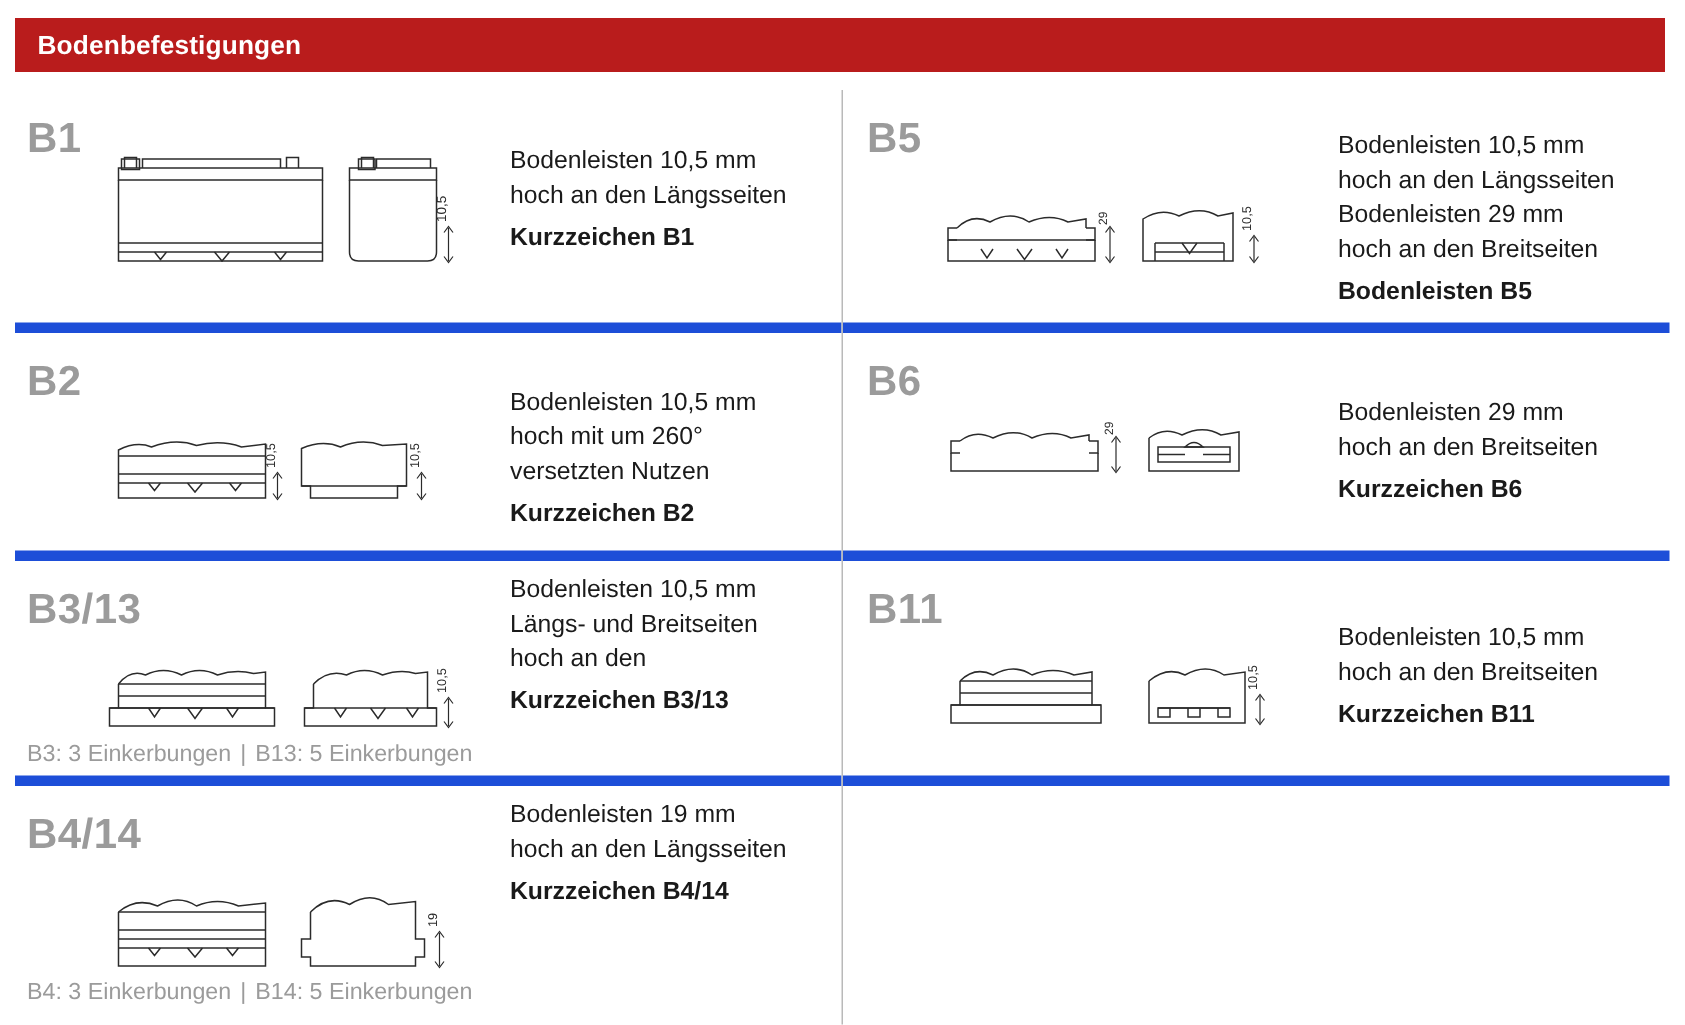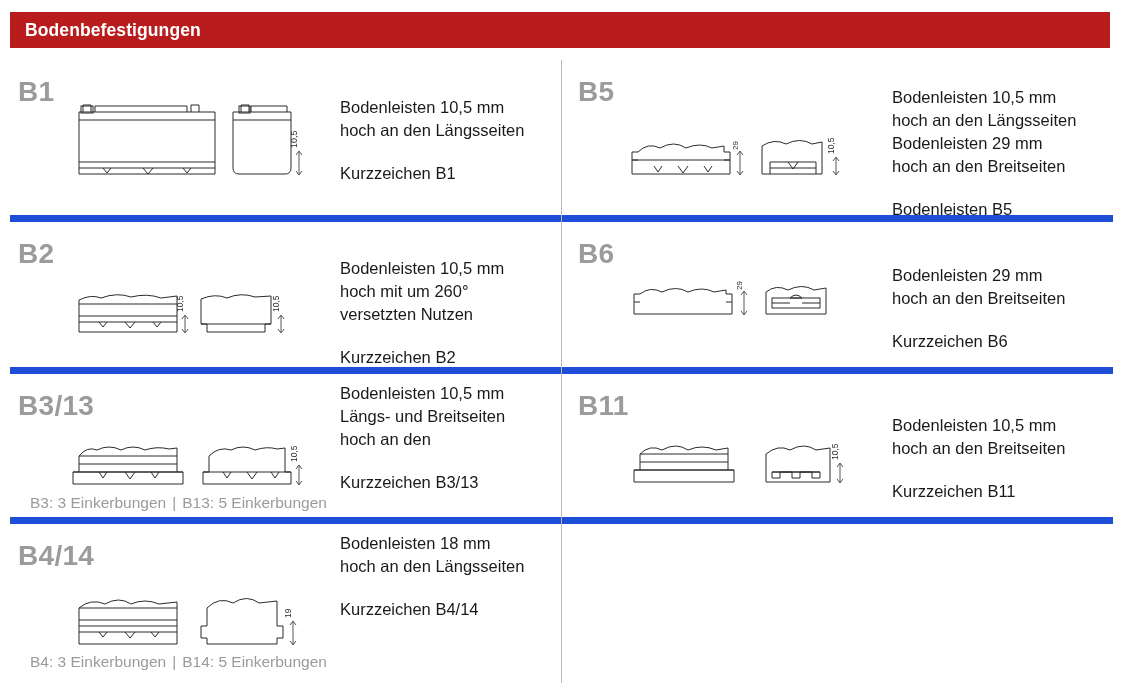--- a/index.html
+++ b/index.html
@@ -95,29 +95,29 @@
     position: absolute;
     left: 330px;
     width: 225px;
     font-size: 16.5px;
     line-height: 23px;
     color: #1a1a1a;
   }
   .col-right .desc { left: 330px; width: 230px; }
   .desc .lines div { white-space: nowrap; }
   .desc .short {
-    font-weight: normal;
-    margin-top: 20px;
+    font-weight: bold;
+    margin-top: 5px;
     white-space: nowrap;
   }
 
   
   .footnote {
     position: absolute;
-    left: 20px;
+    left: 8px;
     font-size: 15.5px;
     color: #9b9b9b;
     white-space: nowrap;
     text-align: right;
   }
   .footnote .bar { padding: 0 6px; }
 </style>
 </head>
 <body>
 
@@ -266,21 +266,21 @@
           <path d="M142 26 L142 44 L136 44 L136 56 L142 56 L142 62 L212 62 L212 56 L218 56 L218 44 L212 44 L212 26"></path>
 
           <line x1="228" y1="40" x2="228" y2="62" stroke-width="0.8"></line>
           <path d="M225 43 l3 -4 l3 4" stroke-width="0.8"></path>
           <path d="M225 59 l3 4 l3 -4" stroke-width="0.8"></path>
           <text x="226" y="36" transform="rotate(-90 226 36)" font-family="Liberation Sans, sans-serif" font-size="8.5" fill="#2b2b2b" stroke="none">19</text>
         </svg>
       </div>
       <div class="desc" style="top:8px">
         <div class="lines">
-          <div>Bodenleisten 18 mm</div>
+          <div>Bodenleisten 19 mm</div>
           <div>hoch an den Längsseiten</div>
         </div>
         <div class="short">Kurzzeichen B4/14</div>
       </div>
       <div class="footnote" style="top:129px">
         <span>B4: 3 Einkerbungen</span><span class="bar">|</span><span>B14: 5 Einkerbungen</span>
       </div>
     </div>
   </div>
 

